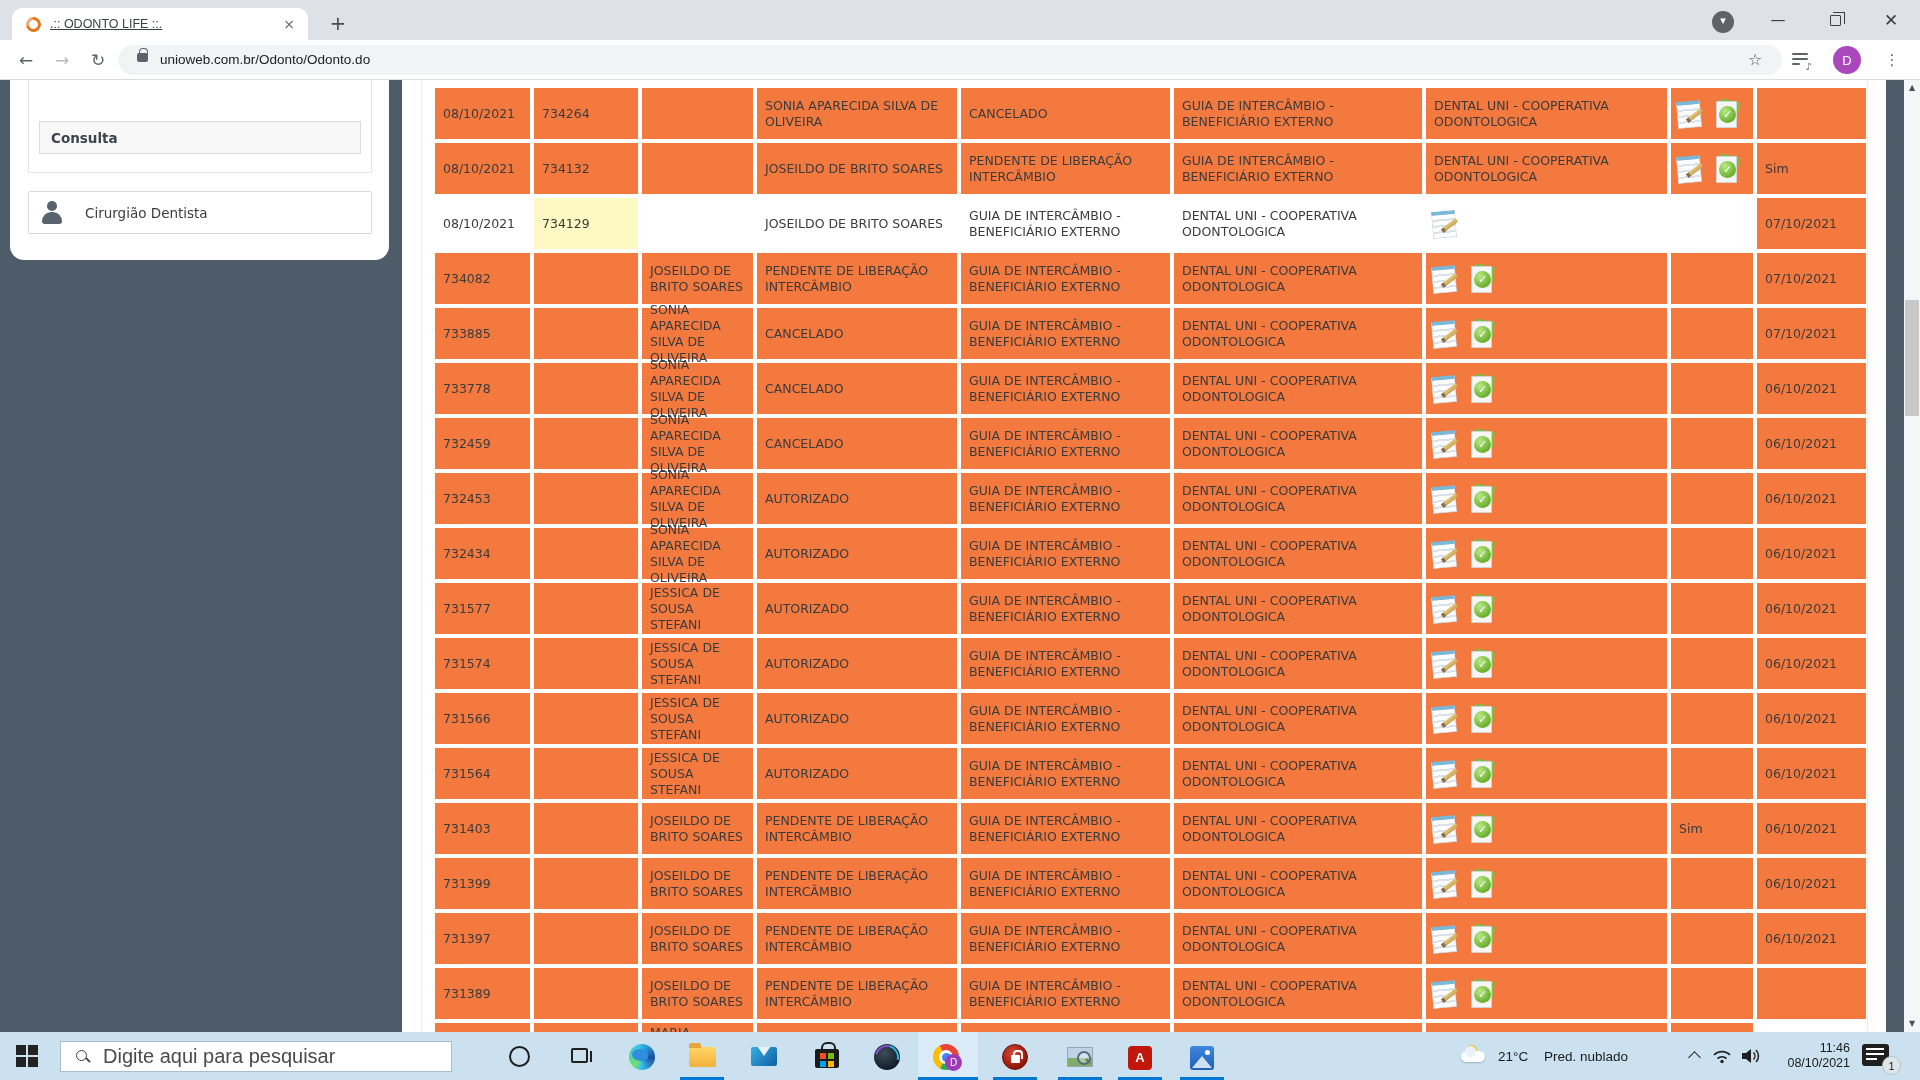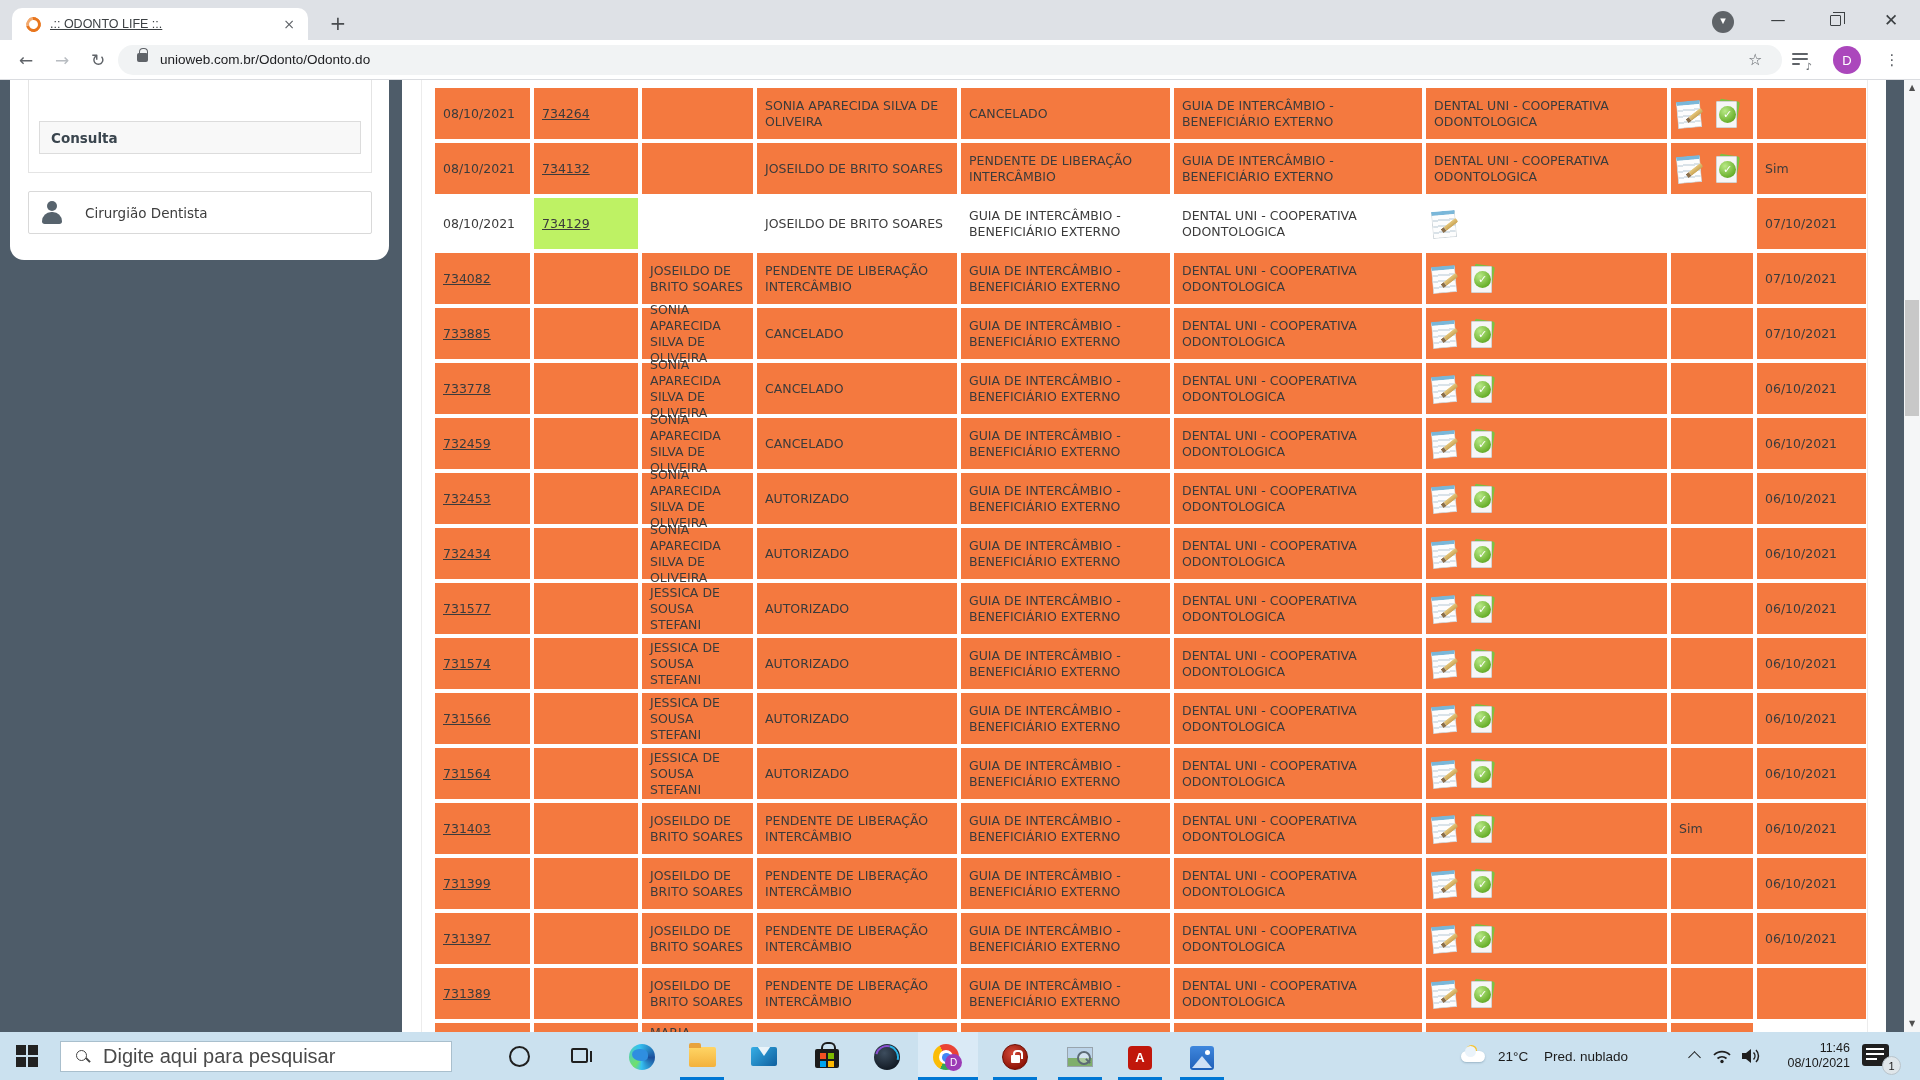--- a/index.html
+++ b/index.html
@@ -68,21 +68,21 @@
 
   .content-panel { position:absolute; left:402px; top:0; width:1484px; height:952px; background:#fff;
                    overflow:hidden; }
   .content-frame { position:absolute; left:19px; top:0; width:1447px; height:952px;
                    border-left:1px solid #ececec; border-right:1px solid #ececec; }
   .grid { position:absolute; left:33px; top:8px; display:grid;
           grid-template-columns:95px 104px 111px 200px 209px 248px 241px 82px 109px;
           grid-auto-rows:51px; gap:4px; font-family:"DejaVu Sans",sans-serif; }
   .cell { background:#F4793F; color:#3b3b3b; font-size:12.5px; line-height:16px;
           display:flex; align-items:center; padding:0 8px; }
-  .cell.num span { text-decoration:underline; cursor:pointer; }
+  .cell.num span { cursor:pointer; }
   .cell.acts { padding:0 4px; gap:6px; }
 
   .act-icon { position:relative; width:32px; height:34px; display:inline-block; }
   .pad { left:2px; top:4px; width:24px; height:27px; background:#fdfdfd; border:1px solid #cfd6da;
          border-top:4px solid #7ab7d9; transform:rotate(-5deg); border-radius:1px;
          background-image:repeating-linear-gradient(#fdfdfd 0 4px, #d9e2e8 4px 6px); }
   .pen { left:10px; top:16px; width:19px; height:5px; background:linear-gradient(#e6c97e,#c9a253);
          transform:rotate(-38deg); border-radius:1px 2px 2px 1px; border-left:4px solid #8b6f4a; }
   .pg2 { left:5px; top:3px; width:20px; height:27px; background:#7bc043; transform:rotate(9deg); border-radius:2px;}
   .pg1 { left:3px; top:4px; width:21px; height:27px; background:#f6f6f6; border:1px solid #d3d3d3; border-radius:1px;}
@@ -271,21 +271,21 @@
             <i class="pen"></i>
           </span>
           <span class="act-icon">
             <i class="pg2"></i>
             <i class="pg1"></i>
             <i class="orb">✓</i>
           </span>
         </div>
         <div class="cell ">Sim</div>
         <div class="cell  rw-c" style="background: rgb(255, 255, 255);">08/10/2021</div>
-        <div class="cell num rw-c" style="background: #bef264;">
+        <div class="cell num rw-c" style="background: #fef9c3;">
           <span>734129</span>
         </div>
         <div class="cell  rw-c" style="background: rgb(255, 255, 255);"></div>
         <div class="cell  rw-c" style="background: rgb(255, 255, 255);">JOSEILDO DE BRITO SOARES</div>
         <div class="cell  rw-c" style="background: rgb(255, 255, 255);">GUIA DE INTERCÂMBIO - BENEFICIÁRIO EXTERNO</div>
         <div class="cell  rw-c" style="background: rgb(255, 255, 255);">DENTAL UNI - COOPERATIVA ODONTOLOGICA</div>
         <div class="cell acts rw-c" style="background: rgb(255, 255, 255);">
           <span class="act-icon">
             <i class="pad"></i>
             <i class="pen"></i>

